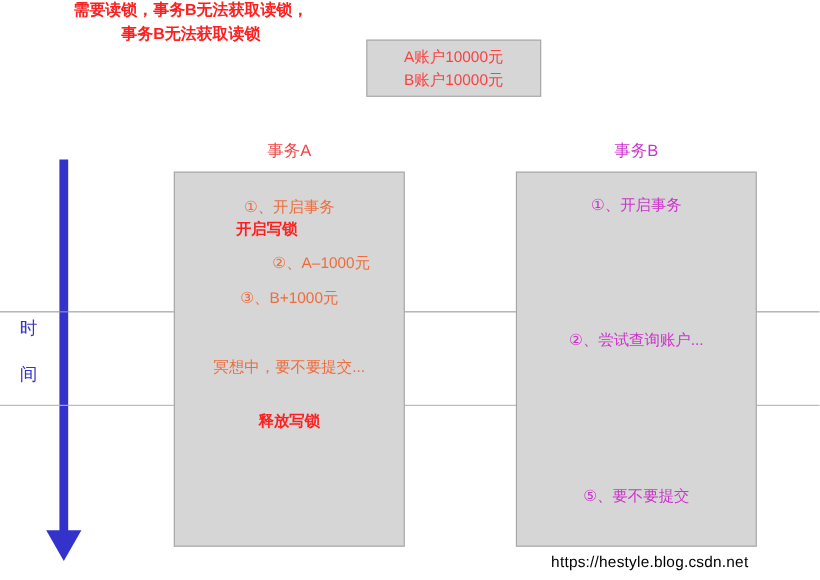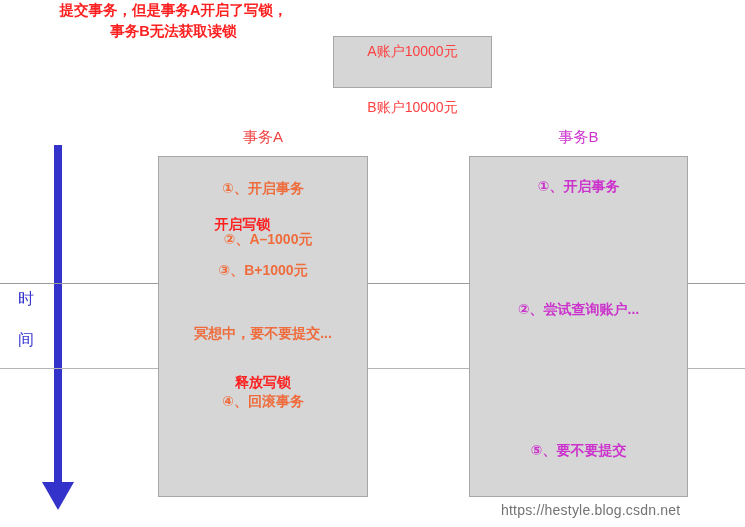--- a/index.html
+++ b/index.html
@@ -42,21 +42,20 @@
     display: flex;
     flex-direction: column;
     align-items: center;
     justify-content: center;
   }
   #db-box .db-line {
     color: #fd4040;
     font-size: 14px;
     line-height: 21px;
     white-space: nowrap;
-    margin-top: 35px;
   }
 
   
   #time-axis-line {
     position: absolute;
     left: 54px; top: 145px;
     width: 8px; height: 340px;
     background: #3333cc;
   }
   #time-axis-head {
@@ -122,38 +121,37 @@
     left: 469px; top: 156px;
     width: 219px; height: 341px;
   }
 
   
   .line {
     position: absolute;
     text-align: center;
     white-space: nowrap;
     line-height: 1.25;
-    font-weight: bold;
   }
   .c-orange { color: #ef6c3d; }
   .c-magenta { color: #cc33cc; }
   .c-red { color: #fd2020; font-weight: bold; }
 
   #a-step-1 {
     left: 158px; top: 180px;
     width: 210px;
     font-size: 14px;
   }
   #a-lock-open {
-    left: 158px; top: 216px;
+    left: 158px; top: 200px;
     width: 169px;
     font-size: 14px;
   }
   #a-step-2 {
-    left: 142px; top: 231px;
+    left: 166px; top: 231px;
     width: 252px;
     font-size: 14px;
   }
   #a-step-3 {
     left: 158px; top: 262px;
     width: 210px;
     font-size: 14px;
   }
   #a-thinking {
     left: 158px; top: 325px;
@@ -192,21 +190,21 @@
   #b-step-5 {
     left: 469px; top: 442px;
     width: 219px;
     font-size: 14px;
   }
 
   
   #watermark {
     position: absolute;
     left: 501px; top: 502px;
-    color: #737373;
+    color: #000000;
     font-size: 14px;
     letter-spacing: 0.2px;
     white-space: nowrap;
   }
 </style>
 </head>
 <body>
 
 <div class="canvas">
 
@@ -224,27 +222,26 @@
   <div class="divider" id="divider-2"></div>
 
   <div class="txn-title" id="txn-a-title">事务A</div>
   <div class="txn-box" id="txn-a-box"></div>
   <div class="line c-orange" id="a-step-1">①、开启事务</div>
   <div class="line c-red" id="a-lock-open">开启写锁</div>
   <div class="line c-orange" id="a-step-2">②、A–1000元</div>
   <div class="line c-orange" id="a-step-3">③、B+1000元</div>
   <div class="line c-orange" id="a-thinking">冥想中，要不要提交...</div>
   <div class="line c-red" id="a-lock-release">释放写锁</div>
-  <div class="line c-orange" id="a-step-4">④、回滚事务</div>
 
   <div class="txn-title" id="txn-b-title">事务B</div>
   <div class="txn-box" id="txn-b-box"></div>
   <div class="line c-magenta" id="b-step-1">①、开启事务</div>
   <div class="line c-magenta" id="b-step-2">②、尝试查询账户...</div>
   <div id="b-warning">
-    <div class="c-red">提交事务，但是事务A开启了写锁，</div>
+    <div class="c-red">需要读锁，事务B无法获取读锁，</div>
     <div class="c-red">事务B无法获取读锁</div>
   </div>
   <div class="line c-magenta" id="b-step-5">⑤、要不要提交</div>
 
   <div id="watermark">https://hestyle.blog.csdn.net</div>
 
 </div>
 
 </body></html>

